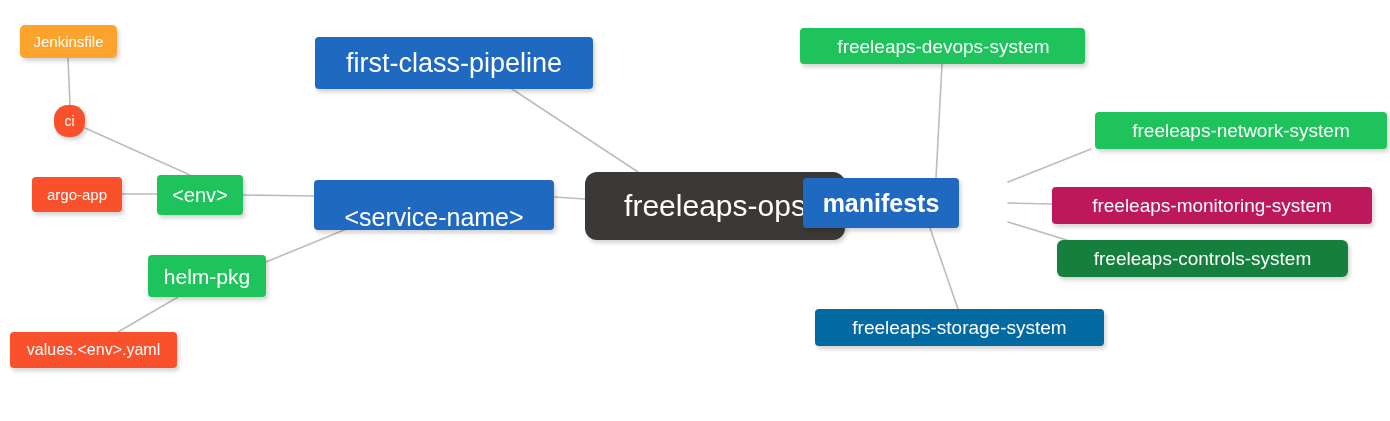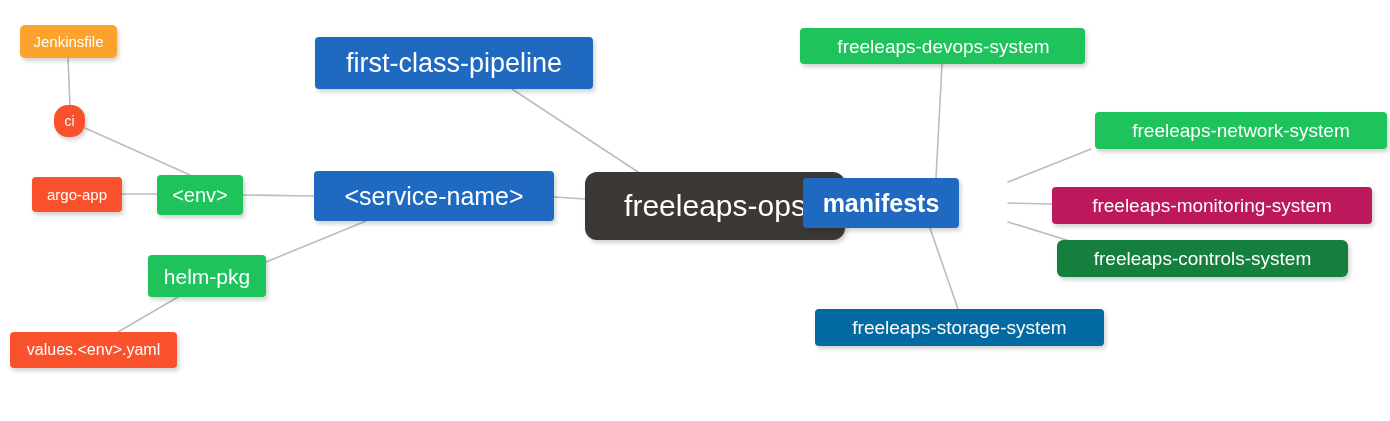--- a/index.html
+++ b/index.html
@@ -77,21 +77,21 @@
       </div>
       <div class="node" style="left: 148px; top: 255px; width: 118px; height: 42px; background: rgb(30, 195, 92); font-size: 21px; border-radius: 4px;">
         <span>helm-pkg</span>
       </div>
       <div class="node" style="left: 10px; top: 332px; width: 167px; height: 36px; background: rgb(249, 81, 43); font-size: 16px; border-radius: 4px;">
         <span>values.&lt;env&gt;.yaml</span>
       </div>
       <div class="node" style="left: 315px; top: 37px; width: 278px; height: 52px; background: rgb(32, 105, 192); font-size: 27px; border-radius: 4px; align-items: center;">
         <span>first-class-pipeline</span>
       </div>
-      <div class="node" style="left: 314px; top: 171px; width: 240px; height: 50px; background: rgb(32, 105, 192); font-size: 25px; border-radius: 4px;">
+      <div class="node" style="left: 314px; top: 180px; width: 240px; height: 50px; background: rgb(32, 105, 192); font-size: 25px; border-radius: 4px; align-items: flex-end;">
         <span>&lt;service-name&gt;</span>
       </div>
       <div class="node" style="left: 585px; top: 172px; width: 260px; height: 68px; background: rgb(60, 56, 53); font-size: 30px; border-radius: 12px;">
         <span>freeleaps-ops</span>
       </div>
       <div class="node" style="left: 803px; top: 178px; width: 156px; height: 50px; background: rgb(32, 105, 192); font-size: 25px; border-radius: 4px; font-weight: bold;">
         <span>manifests</span>
       </div>
       <div class="node" style="left: 800px; top: 28px; width: 285px; height: 36px; background: rgb(30, 195, 92); font-size: 19px; border-radius: 4px; padding-left: 12px;">
         <span>freeleaps-devops-system</span>

